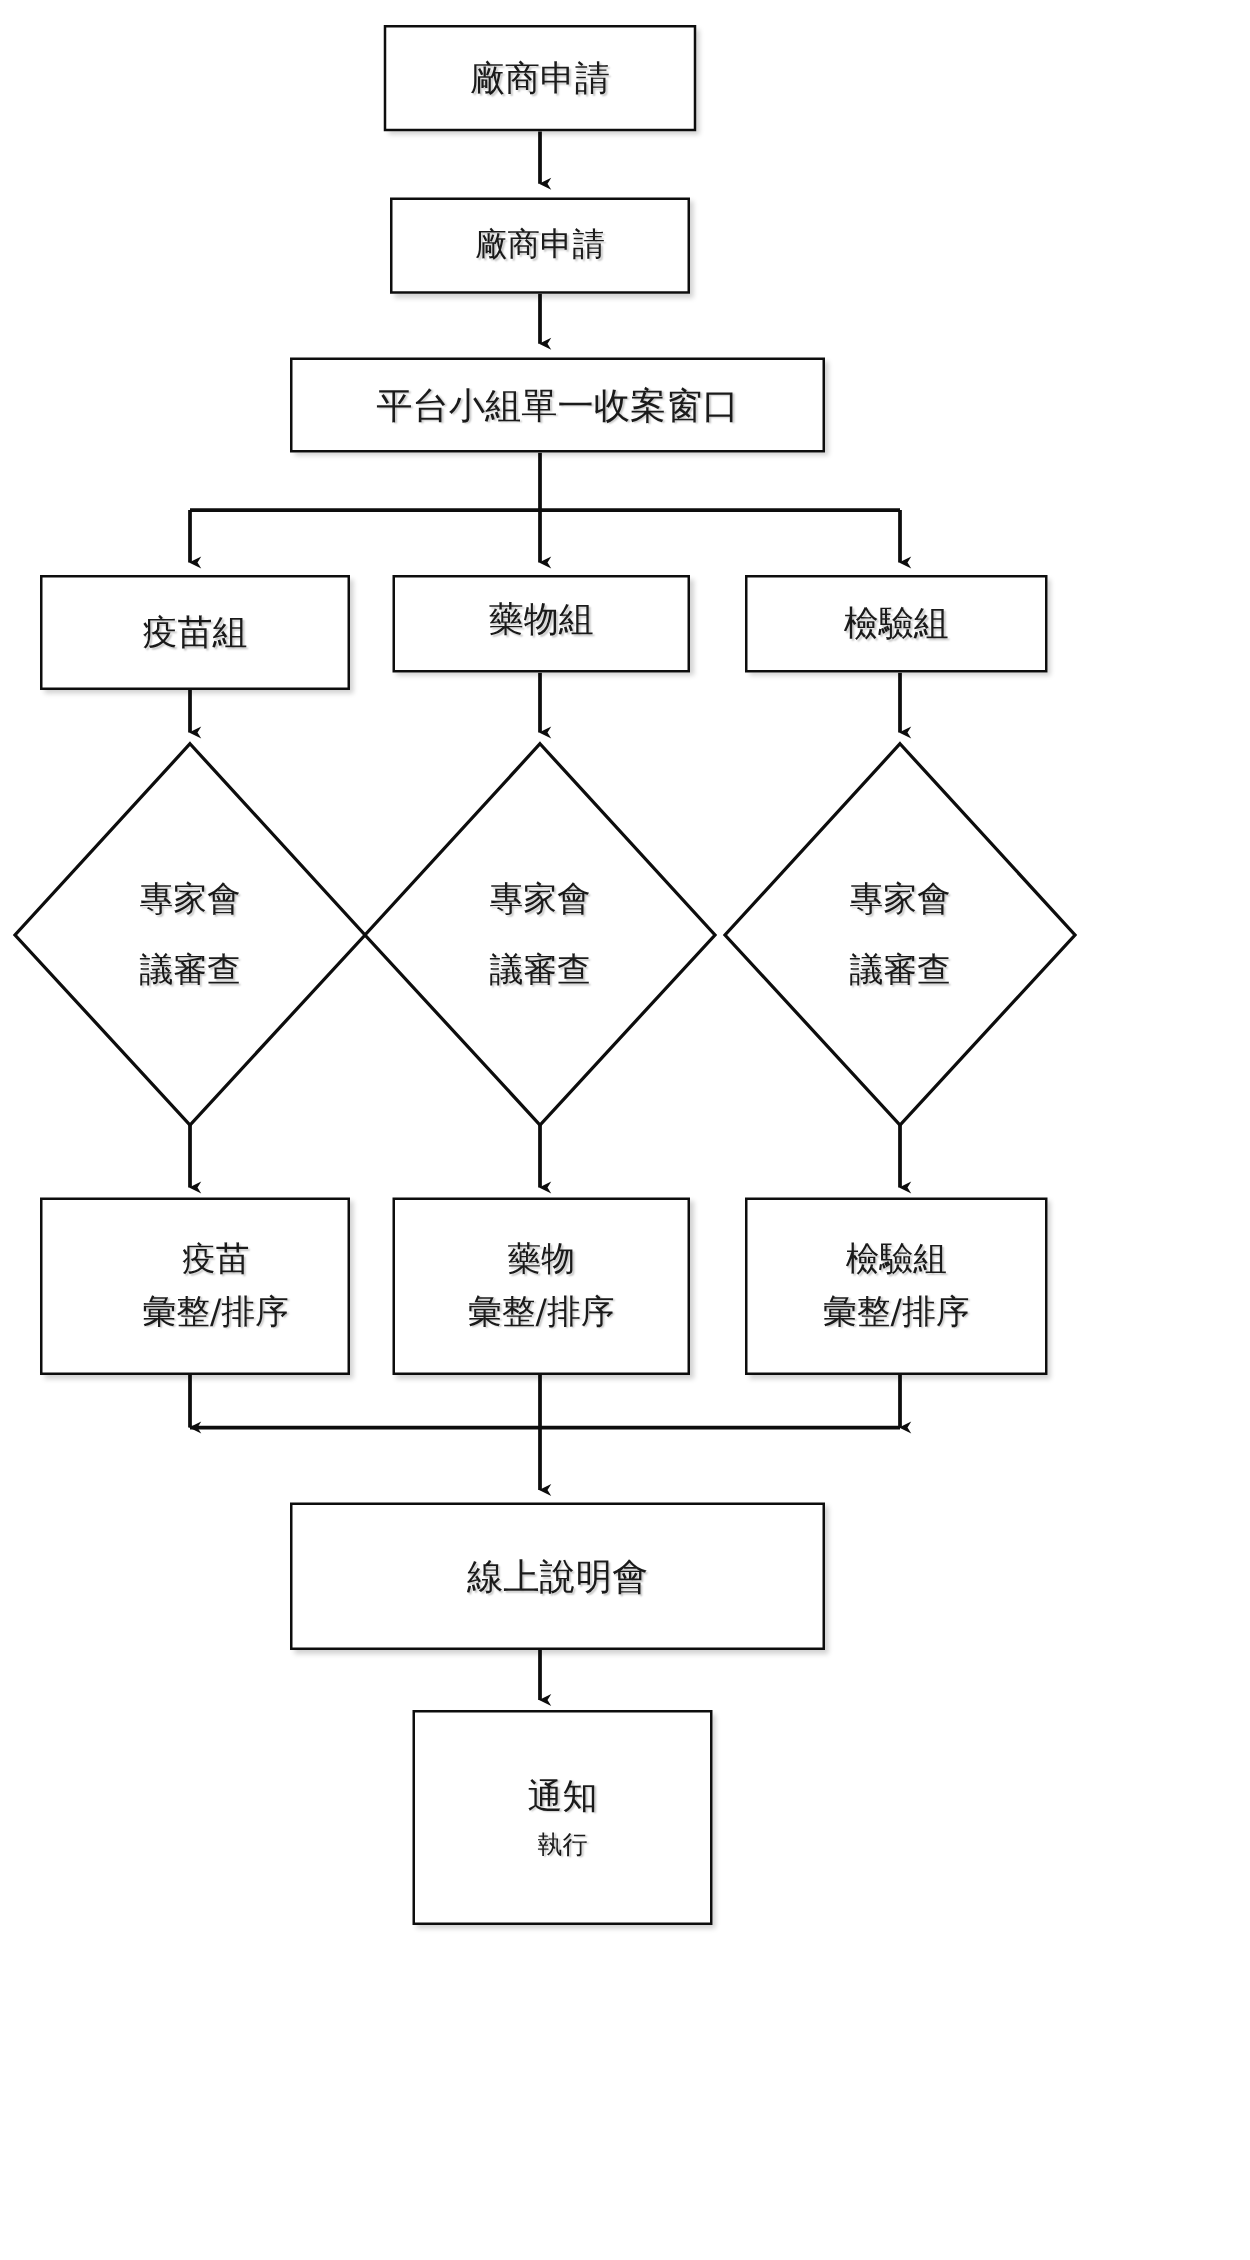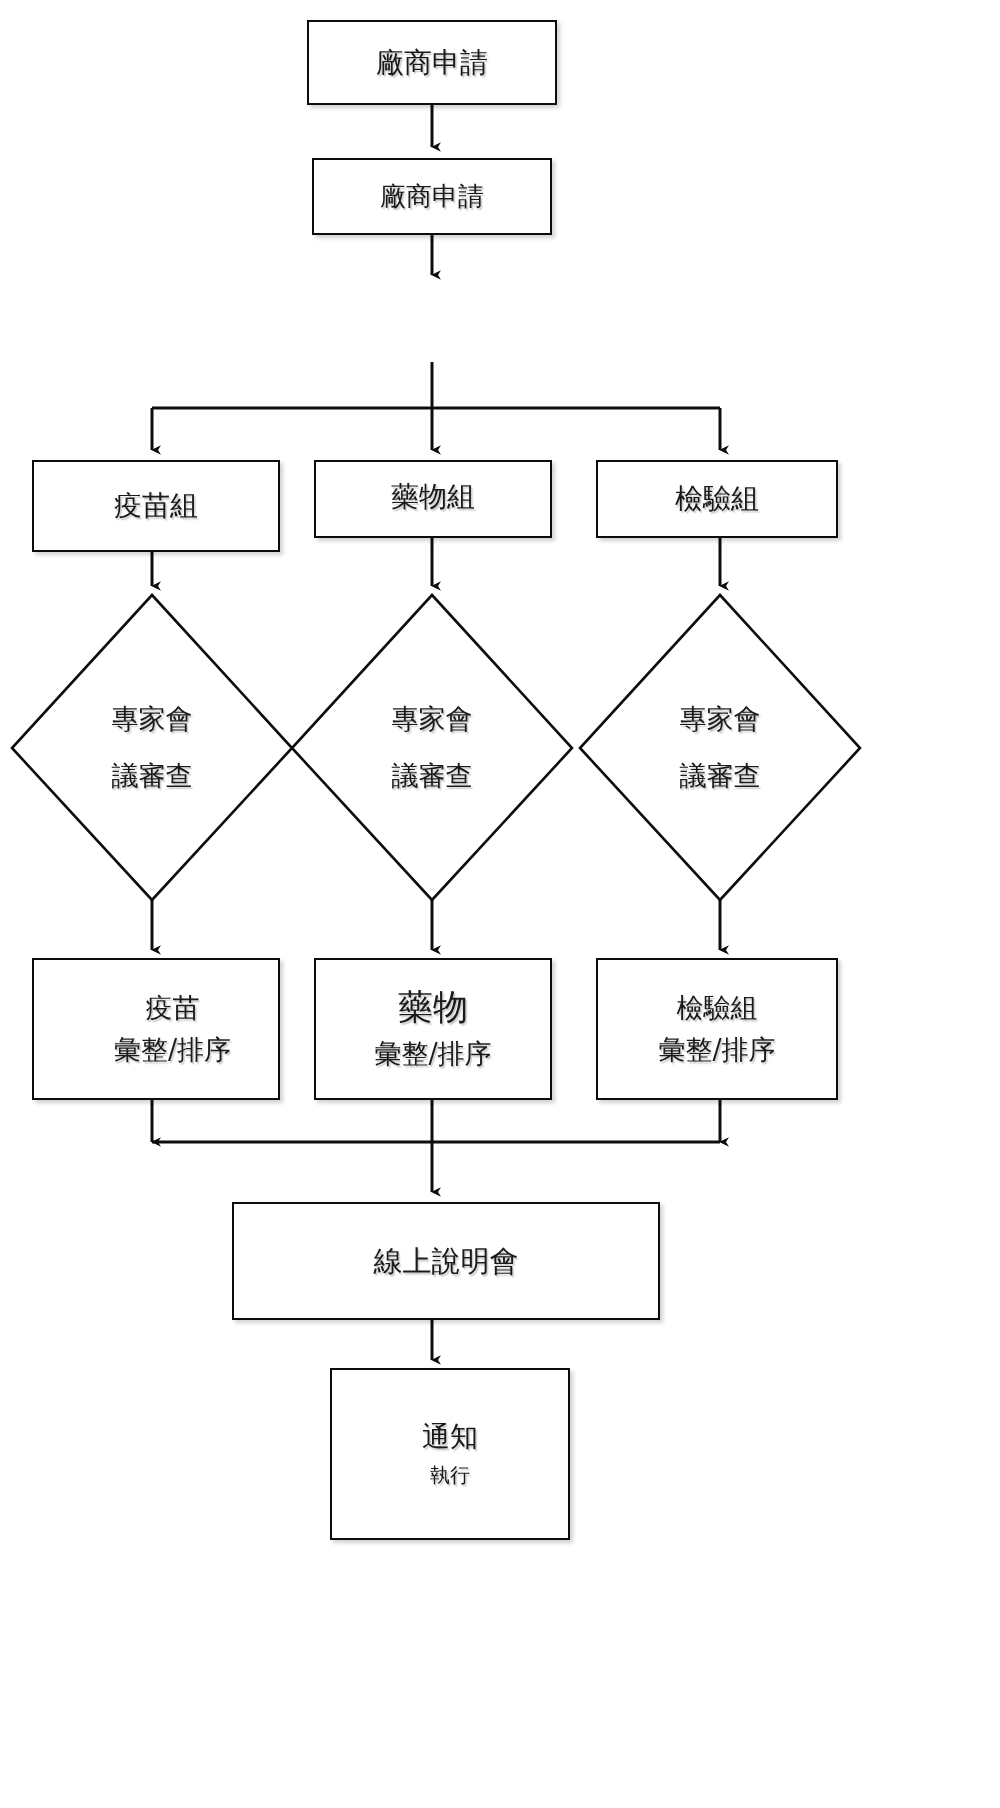--- a/index.html
+++ b/index.html
@@ -95,20 +95,23 @@
   </svg>
 
   <div class="node proc" style="left:307px;top:20px;width:250px;height:85px;">
     <span class="ln" style="font-size:28px;">廠商申請</span>
   </div>
 
   <div class="node proc" style="left:312px;top:158px;width:240px;height:77px;">
     <span class="ln" style="font-size:26px;">廠商申請</span>
   </div>
 
+  <div class="node proc" style="left:232px;top:286px;width:428px;height:76px;">
+    <span class="ln" style="font-size:29px;">平台小組單一收案窗口</span>
+  </div>
 
   <div class="node proc" style="left:32px;top:460px;width:248px;height:92px;">
     <span class="ln" style="font-size:28px;">疫苗組</span>
   </div>
 
   <div class="node proc" style="left:314px;top:460px;width:238px;height:78px;">
     <span class="ln" style="font-size:28px;font-family:Liberation Mono, monospace;">藥物組</span>
   </div>
 
   <div class="node proc" style="left:596px;top:460px;width:242px;height:78px;">
@@ -132,21 +135,21 @@
     <span class="ln" style="font-size:27px;">專家會</span>
     <span class="ln" style="font-size:27px;">議審查</span>
   </div>
 
   <div class="node proc two" style="left:32px;top:958px;width:248px;height:142px;padding-left:33px;">
     <span class="ln" style="font-size:27px;">疫苗</span>
     <span class="ln" style="font-size:27px;">彙整/排序</span>
   </div>
 
   <div class="node proc two" style="left:314px;top:958px;width:238px;height:142px;">
-    <span class="ln" style="font-size:35px;">藥物</span>
+    <span class="ln" style="font-size:27px;">藥物</span>
     <span class="ln" style="font-size:27px;">彙整/排序</span>
   </div>
 
   <div class="node proc two" style="left:596px;top:958px;width:242px;height:142px;">
     <span class="ln" style="font-size:27px;">檢驗組</span>
     <span class="ln" style="font-size:27px;">彙整/排序</span>
   </div>
 
   <div class="node proc" style="left:232px;top:1202px;width:428px;height:118px;">
     <span class="ln" style="font-size:29px;">線上說明會</span>

